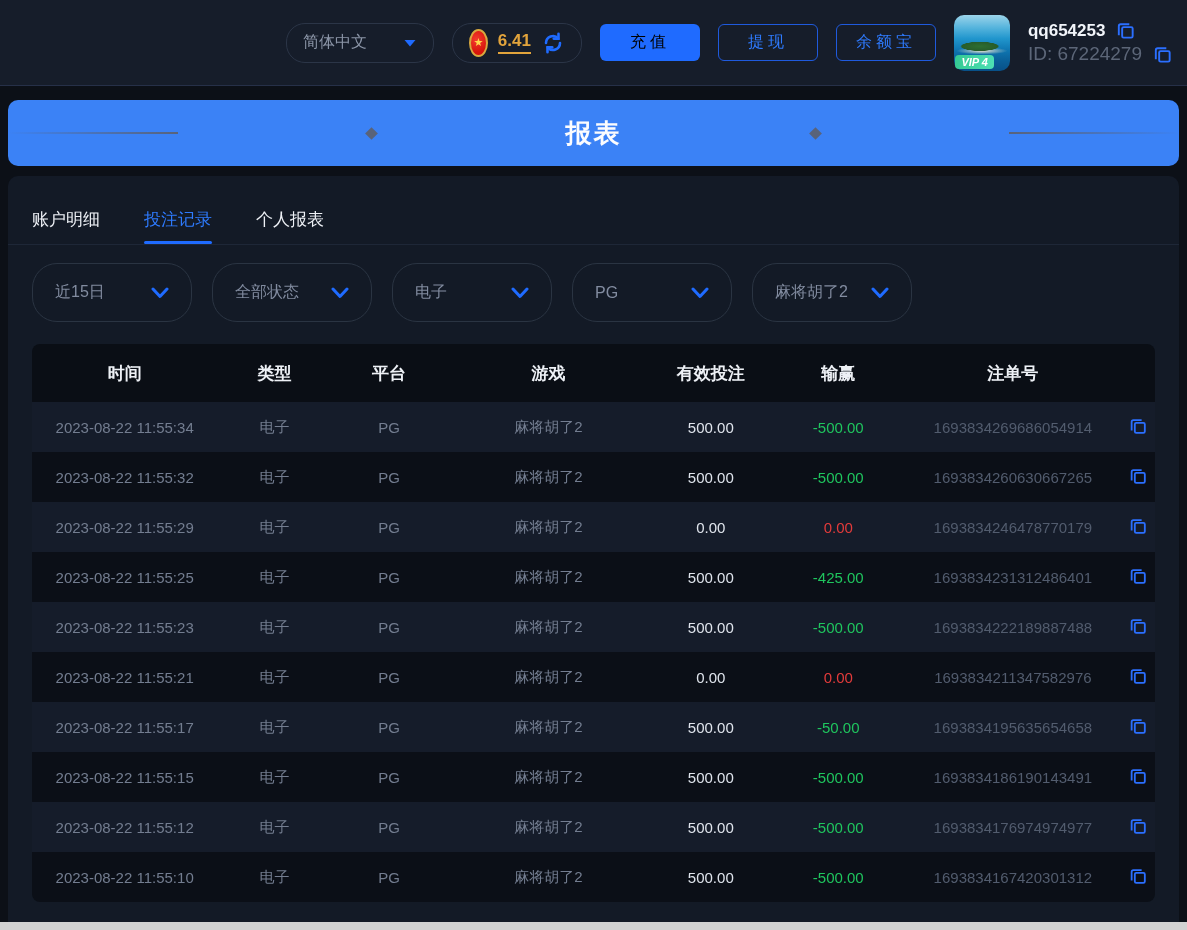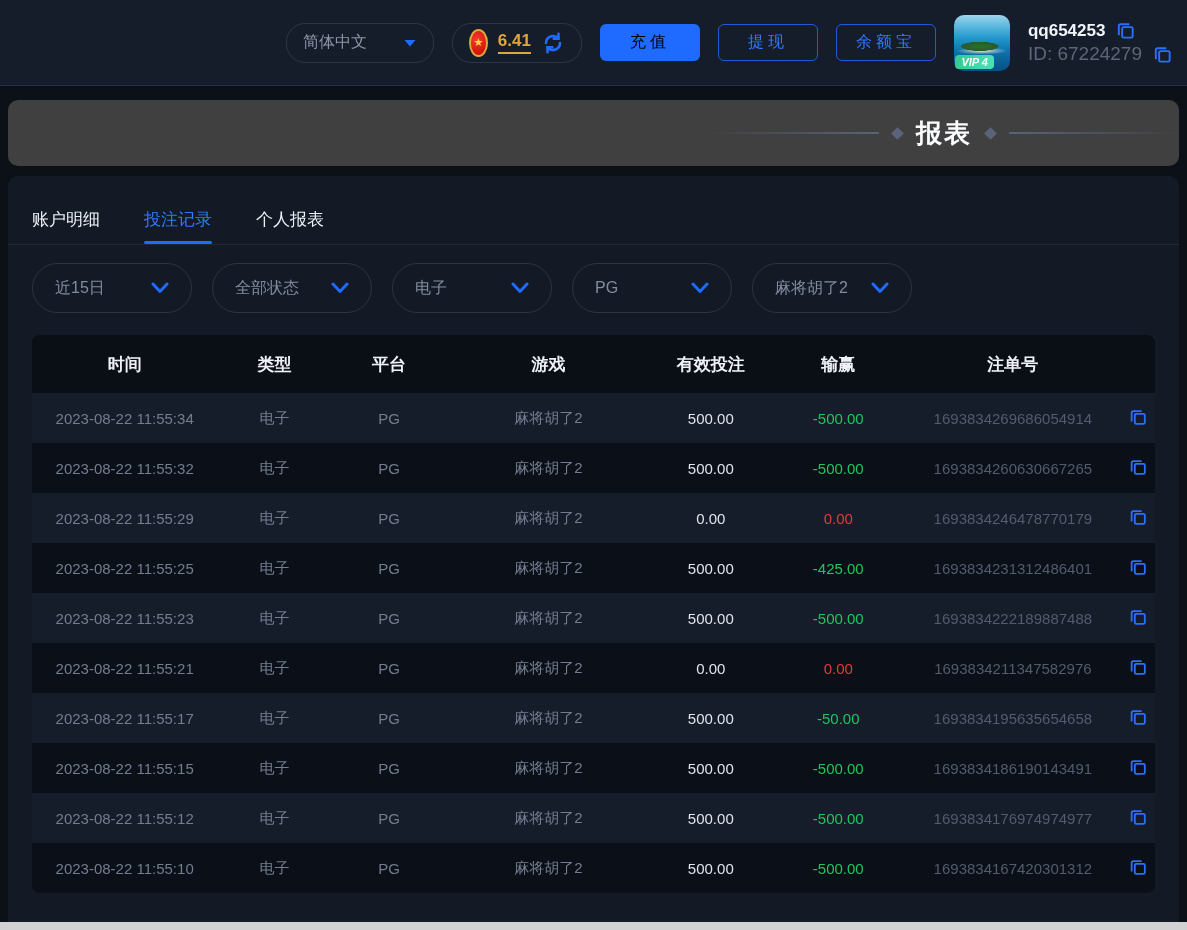--- a/index.html
+++ b/index.html
@@ -52,22 +52,22 @@
     color:#fff; font-size:11px; font-weight:bold; font-style:italic;
     padding:1px 6px; border-radius:4px;
   }
   .user-block { display:flex; flex-direction:column; gap:2px; }
   .user-line { display:flex; align-items:center; gap:10px; }
   .user-name { color:#f2f5fa; font-size:17px; font-weight:bold; }
   .user-id { color:#5c6678; font-size:19px; }
   .copy-ic { display:inline-flex; cursor:pointer; line-height:0; }
   
   .title-panel {
-    margin:14px 8px 0 8px; height:66px; background:#404040; border-radius:10px;
-    display:flex; align-items:center; justify-content:flex-end; gap:14px;
+    margin:14px 8px 0 8px; height:66px; background:#3b82f6; border-radius:10px;
+    display:flex; align-items:center; justify-content:space-between; gap:14px;
   }
   .deco-line { width:170px; height:2px; }
   .deco-left  { background:linear-gradient(90deg, rgba(90,100,120,0) 0%, #59637a 100%); }
   .deco-right { background:linear-gradient(270deg, rgba(90,100,120,0) 0%, #59637a 100%); }
   .deco-diamond { width:9px; height:9px; background:#59637a; transform:rotate(45deg); }
   .page-title { font-size:26px; font-weight:bold; color:#fbfcfe; letter-spacing:2px; }
   
   .main-panel {
     margin:10px 8px 0 8px; background:#131a26; border-radius:10px 10px 0 0;
     height:746px; overflow:hidden;
@@ -80,21 +80,21 @@
     font-size:17px; color:#eef1f6; padding-bottom:13px; cursor:pointer;
     position:relative; white-space:nowrap;
   }
   .tab.active { color:#2e7bff; }
   .tab.active::after {
     content:""; position:absolute; left:0; right:0; bottom:0; height:3px;
     background:#1f6bff; border-radius:2px;
   }
   .filters-row { display:flex; gap:20px; padding:18px 24px 0 24px; }
   .filter-pill {
-    width:160px; height:50px; border:1px solid #2a3442; border-radius:25px;
+    width:160px; height:59px; border:1px solid #2a3442; border-radius:25px;
     display:flex; align-items:center; justify-content:space-between;
     padding:0 22px; color:#828ca0; font-size:16px; cursor:pointer;
     background:transparent;
   }
   
   .table-wrap { margin:22px 24px 0 24px; border-radius:8px; overflow:hidden; }
   table { width:100%; border-collapse:collapse; table-layout:fixed; }
   col.c-time{width:16.5%} col.c-type{width:10.2%} col.c-plat{width:10.2%}
   col.c-game{width:18.2%} col.c-valid{width:10.7%} col.c-wl{width:12%}
   col.c-bet{width:19.1%} col.c-copy{width:3.1%}

